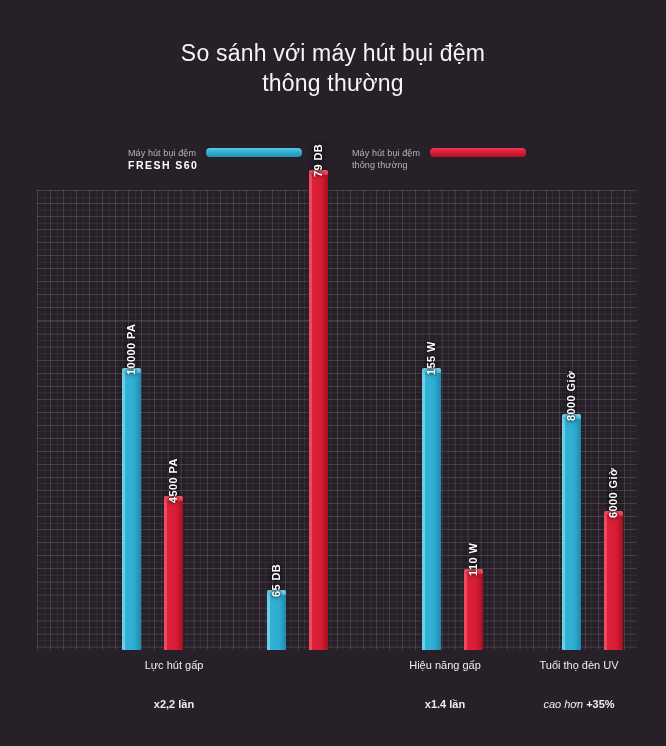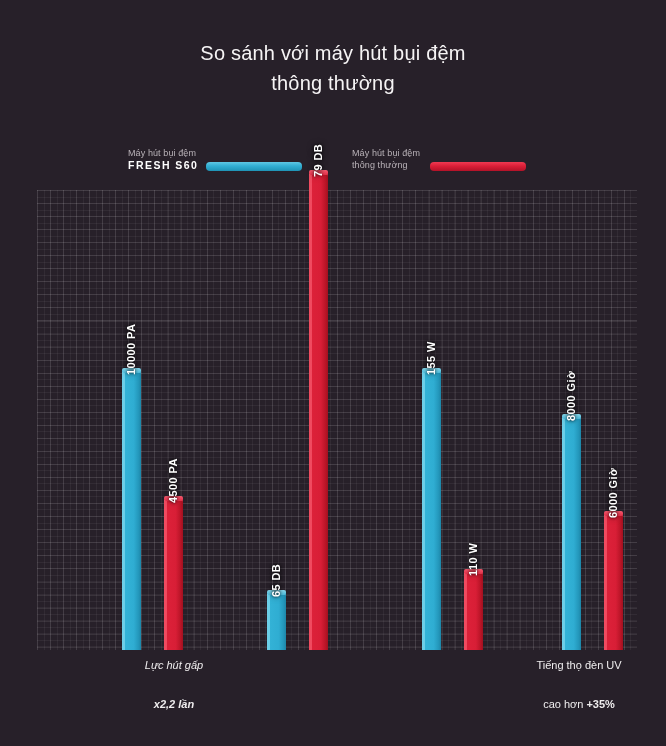--- a/index.html
+++ b/index.html
@@ -16,40 +16,40 @@
     position: relative;
   }
 
   
   .title {
     position: absolute;
     left: 0;
     top: 38px;
     width: 666px;
     text-align: center;
-    font-size: 20px;
+    font-size: 23px;
     line-height: 30px;
     font-weight: 400;
     letter-spacing: 0.2px;
     color: #f6f4f5;
   }
   .title .line { display: block; }
 
   
   .legend {
     position: absolute;
     left: 0;
     top: 148px;
     width: 666px;
     height: 34px;
   }
   .legend-entry {
     position: absolute;
     display: flex;
-    align-items: flex-end;
+    align-items: flex-start;
   }
   .legend-entry.blue { left: 128px; top: 0; }
   .legend-entry.red  { left: 352px; top: 0; }
 
   .legend-text {
     text-align: left;
     line-height: 11.5px;
     white-space: nowrap;
   }
   .legend-l1 {
@@ -176,21 +176,21 @@
     position: absolute;
     top: 0;
     text-align: center;
     font-size: 11px;
     line-height: 15px;
     color: #efedee;
     white-space: nowrap;
   }
   .cat .l1 { display: block; font-weight: 400; }
   .cat .l2 { display: block; font-weight: bold; margin-top: 24px; }
-  .cat .l2 .soft { font-weight: 400; }
+  .cat .l2 .soft { font-weight: 400; font-style: italic; }
 </style>
 </head>
 <body>
 
 <div class="title">
   <span class="line">So sánh với máy hút bụi đệm</span>
   <span class="line">thông thường</span>
 </div>
 
 <div class="legend">
@@ -226,21 +226,25 @@
     <div class="value-label" style="left: 400px; top: 173px;">155 W</div>
     <div class="bar red" style="left: 427px; height: 78px;"></div>
     <div class="value-label" style="left: 442px; top: 374px;">110 W</div>
     <div class="bar blue" style="left: 525px; height: 233px;"></div>
     <div class="value-label" style="left: 540px; top: 219px;">8000 Giờ</div>
     <div class="bar red" style="left: 567px; height: 136px;"></div>
     <div class="value-label" style="left: 582px; top: 316px;">6000 Giờ</div>
   </div>
 
 <div class="cat-labels" id="cat-labels">
-    <div class="cat" style="left: 72px; width: 130px; font-style: italic;">
+    <div class="cat" style="left: 72px; width: 130px;">
       <span class="l1">Lực hút gấp</span>
       <span class="l2">x2,2 lần</span>
     </div>
+    <div class="cat" style="left: 343px; width: 130px;">
+      <span class="l1">Hiệu năng gấp</span>
+      <span class="l2">x1.4 lần</span>
+    </div>
     <div class="cat" style="left: 477px; width: 130px;">
-      <span class="l1">Tiếng thọ đèn UV</span>
+      <span class="l1">Tuổi thọ đèn UV</span>
       <span class="l2"><span class="soft">cao hơn </span>+35%</span>
     </div>
   </div>
 
 </body></html>

